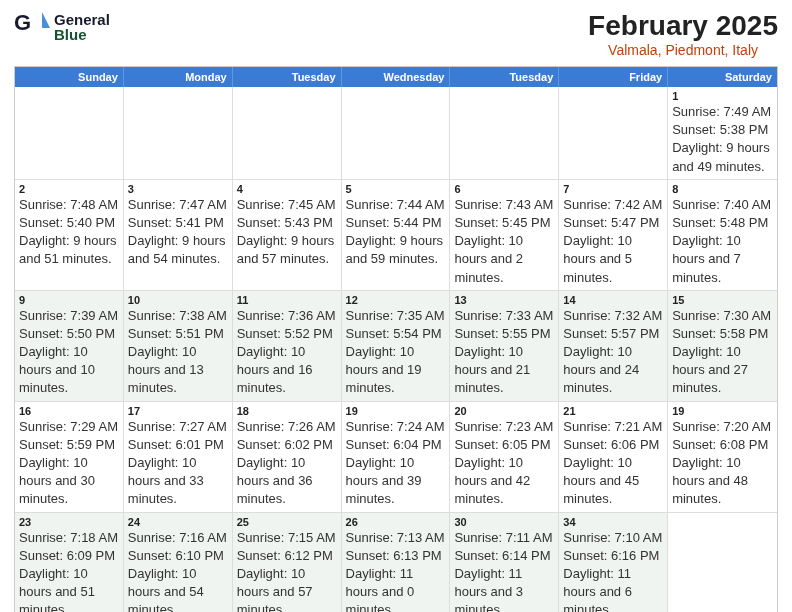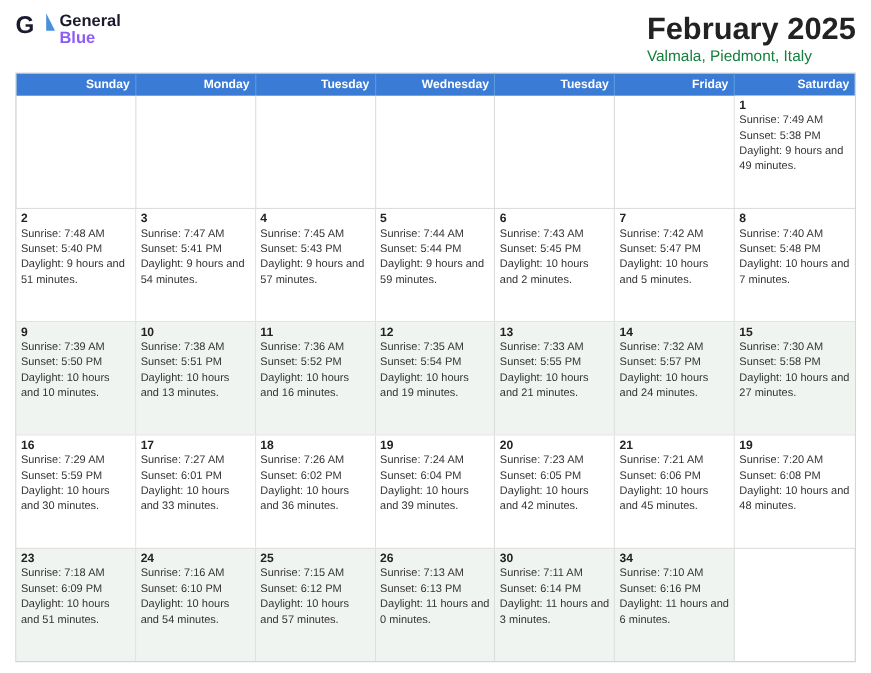--- a/index.html
+++ b/index.html
@@ -22,30 +22,30 @@
       justify-content: space-between;
       align-items: flex-start;
       margin-bottom: 8px;
     }
     .logo {
       display: flex;
       flex-direction: column;
       align-items: flex-start;
     }
     .title-section {
-      text-align: left;
+      text-align: center;
     }
     .month-title {
       font-size: 28px;
       font-weight: bold;
       color: #222;
     }
     .subtitle {
       font-size: 14px;
-      color: #15803d;
+      color: #c2410c;
     }
     .calendar {
       flex: 1;
       display: flex;
       flex-direction: column;
       border: 1px solid #ccc;
     }
     .cal-header {
       display: grid;
       grid-template-columns: repeat(7, 1fr);
@@ -84,21 +84,21 @@
     .cal-cell:last-child { border-right: none; }
     .cal-cell.empty { background: #f9f9f9; }
     .day-num {
       font-size: 11px;
       font-weight: bold;
       color: #222;
       display: block;
       margin-bottom: 1px;
     }
     .day-info {
-      font-size: 10px;
+      font-size: 13px;
       color: #333;
       line-height: 1.4;
     }
     
     .row-0 .cal-cell { background: #fff; }
     .row-1 .cal-cell { background: #fff; }
     .row-2 .cal-cell { background: #f0f4f0; }
     .row-3 .cal-cell { background: #fff; }
     .row-4 .cal-cell { background: #f0f4f0; }
     .row-0 .cal-cell.empty,
@@ -118,21 +118,21 @@
       <div style="display:flex; align-items:center; gap:4px;">
         <div style="position:relative; width:36px; height:34px;">
           
           <svg width="36" height="34" viewBox="0 0 36 34">
             <text x="0" y="20" font-size="22" font-weight="bold" fill="#1a1a2e" font-family="Arial">G</text>
             <polygon points="28,2 36,18 28,18" fill="#4a90d9"></polygon>
           </svg>
         </div>
         <div style="display:flex; flex-direction:column; line-height:1.0;">
           <span style="font-size:15px; font-weight:bold; color:#1a1a2e;">General</span>
-          <span style="font-size:15px; font-weight:bold; color:#8b5cf6;">Blue</span>
+          <span style="font-size:15px; font-weight:bold; color:#14532d;">Blue</span>
         </div>
       </div>
     </div>
     <div class="title-section">
       <div class="month-title">February 2025</div>
       <div class="subtitle">Valmala, Piedmont, Italy</div>
     </div>
   </div>
 
   <div class="calendar">

